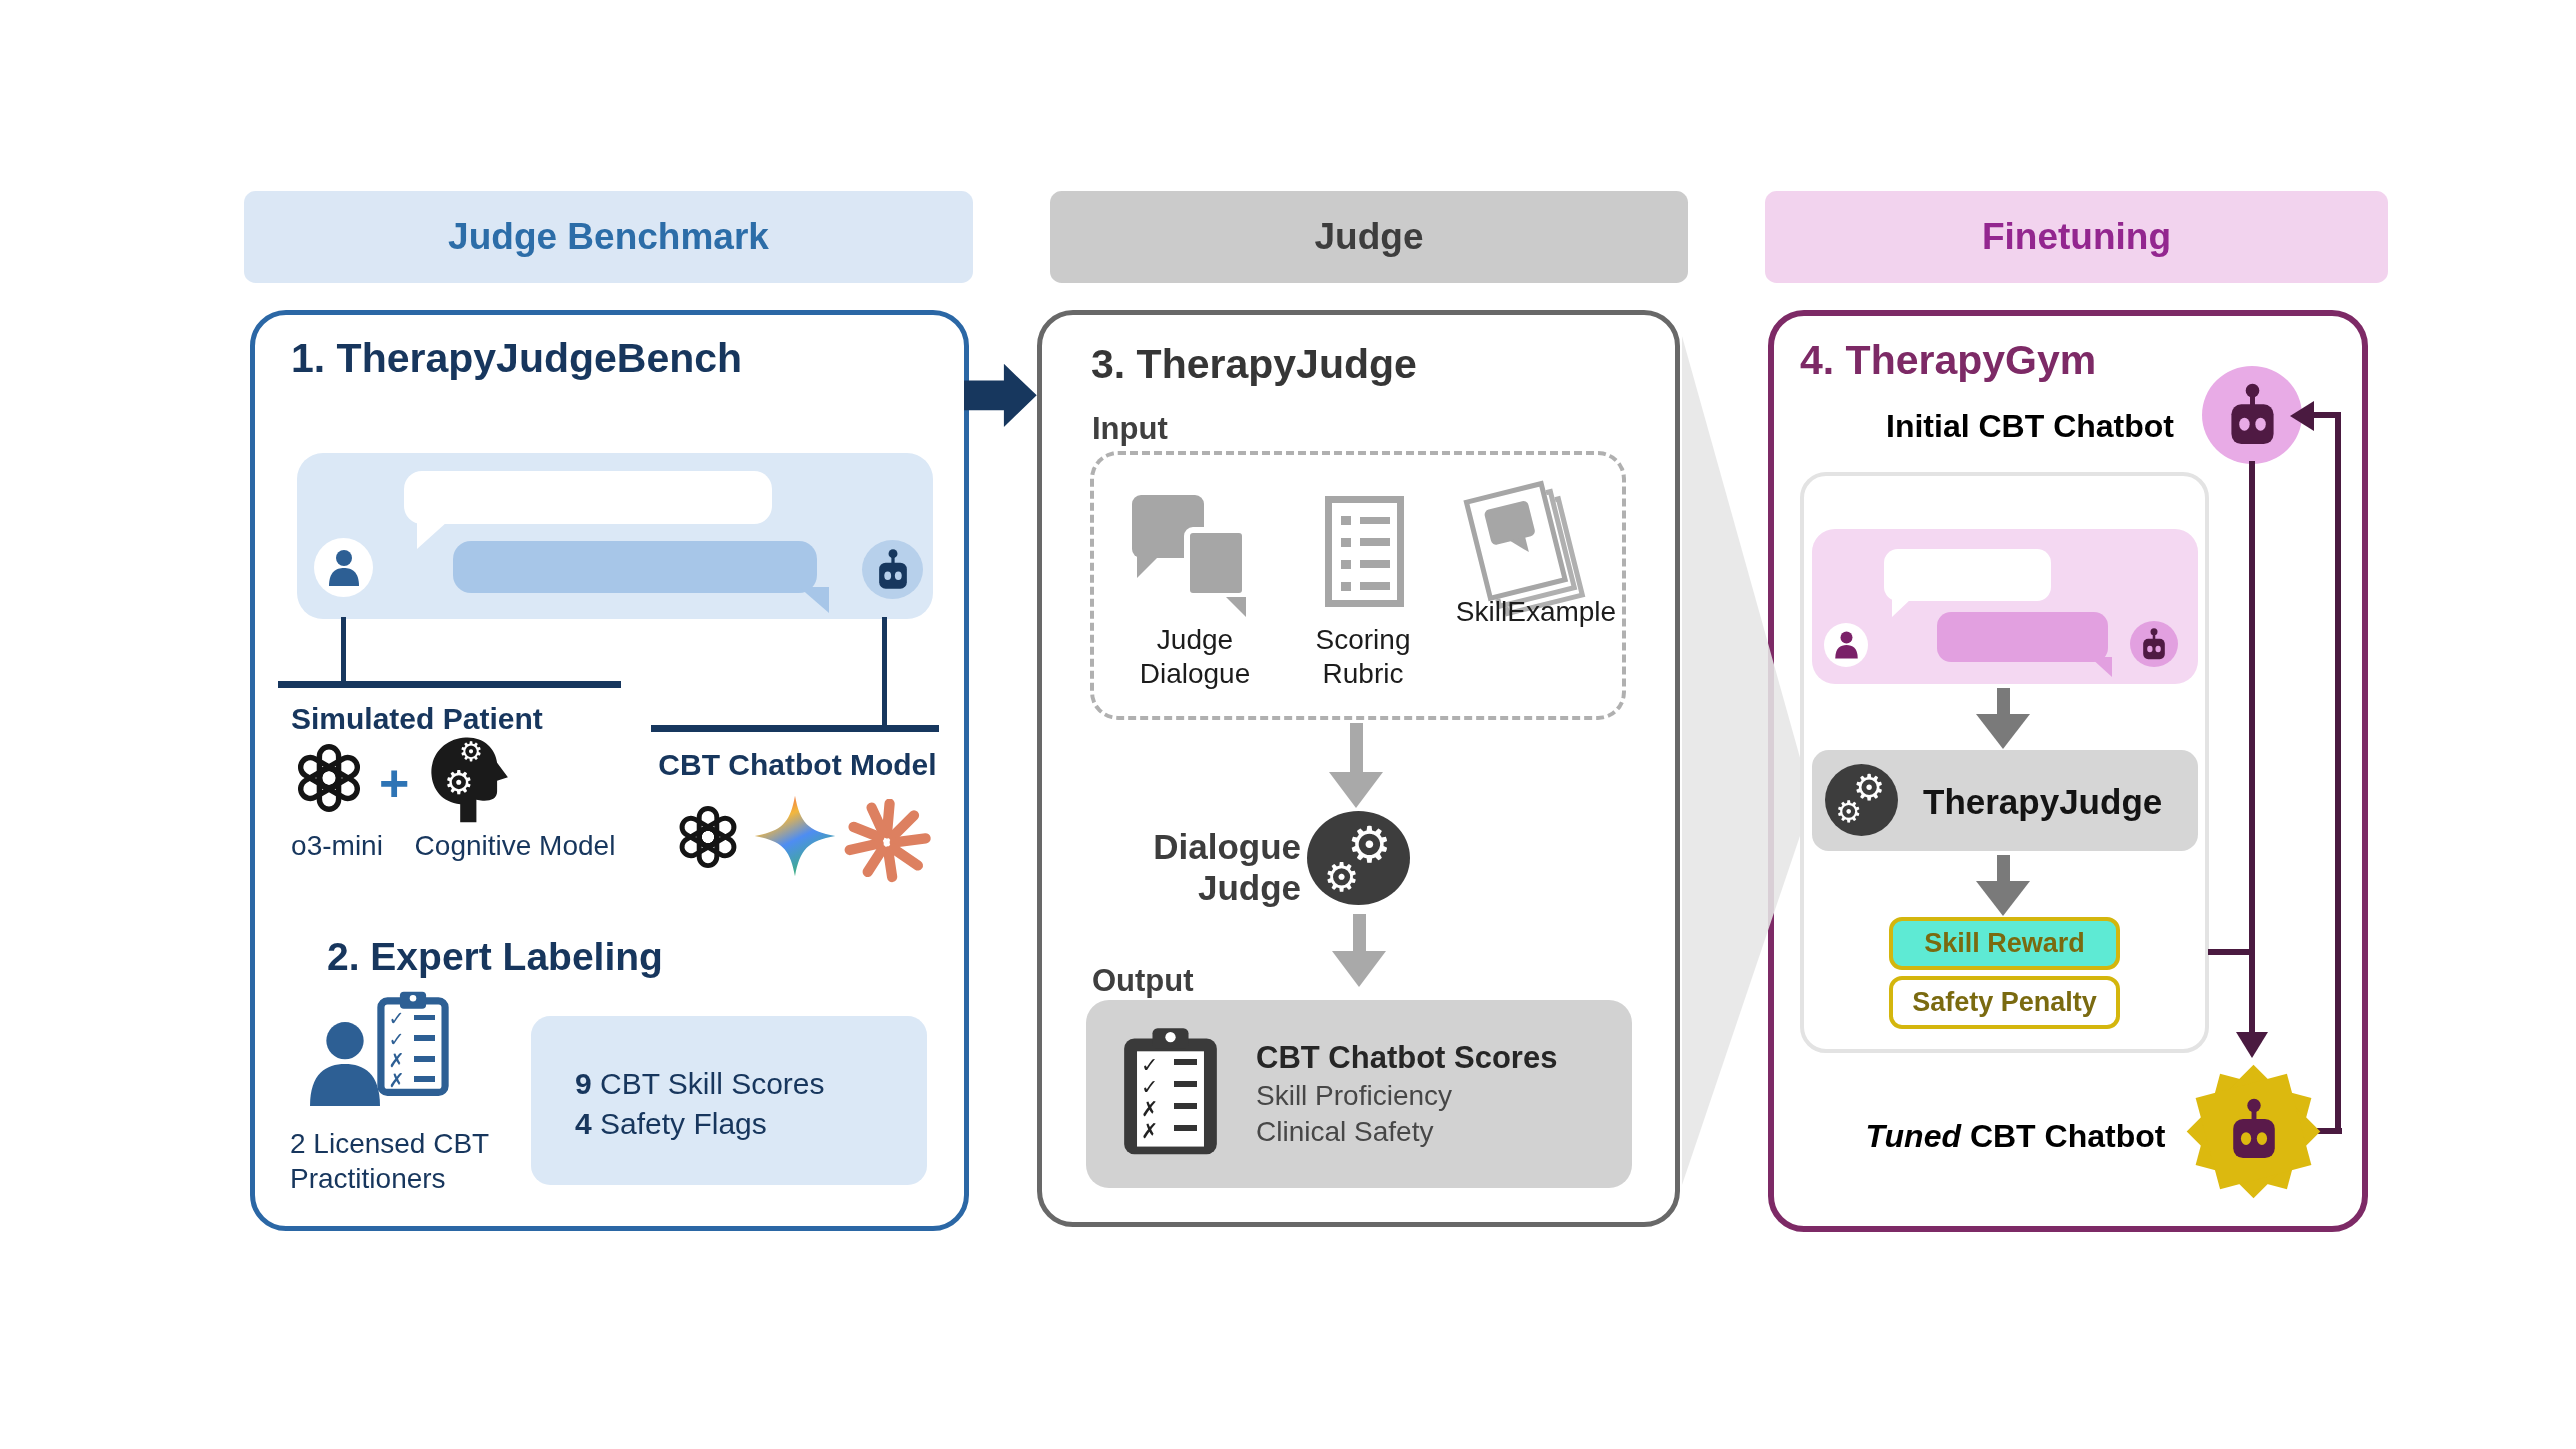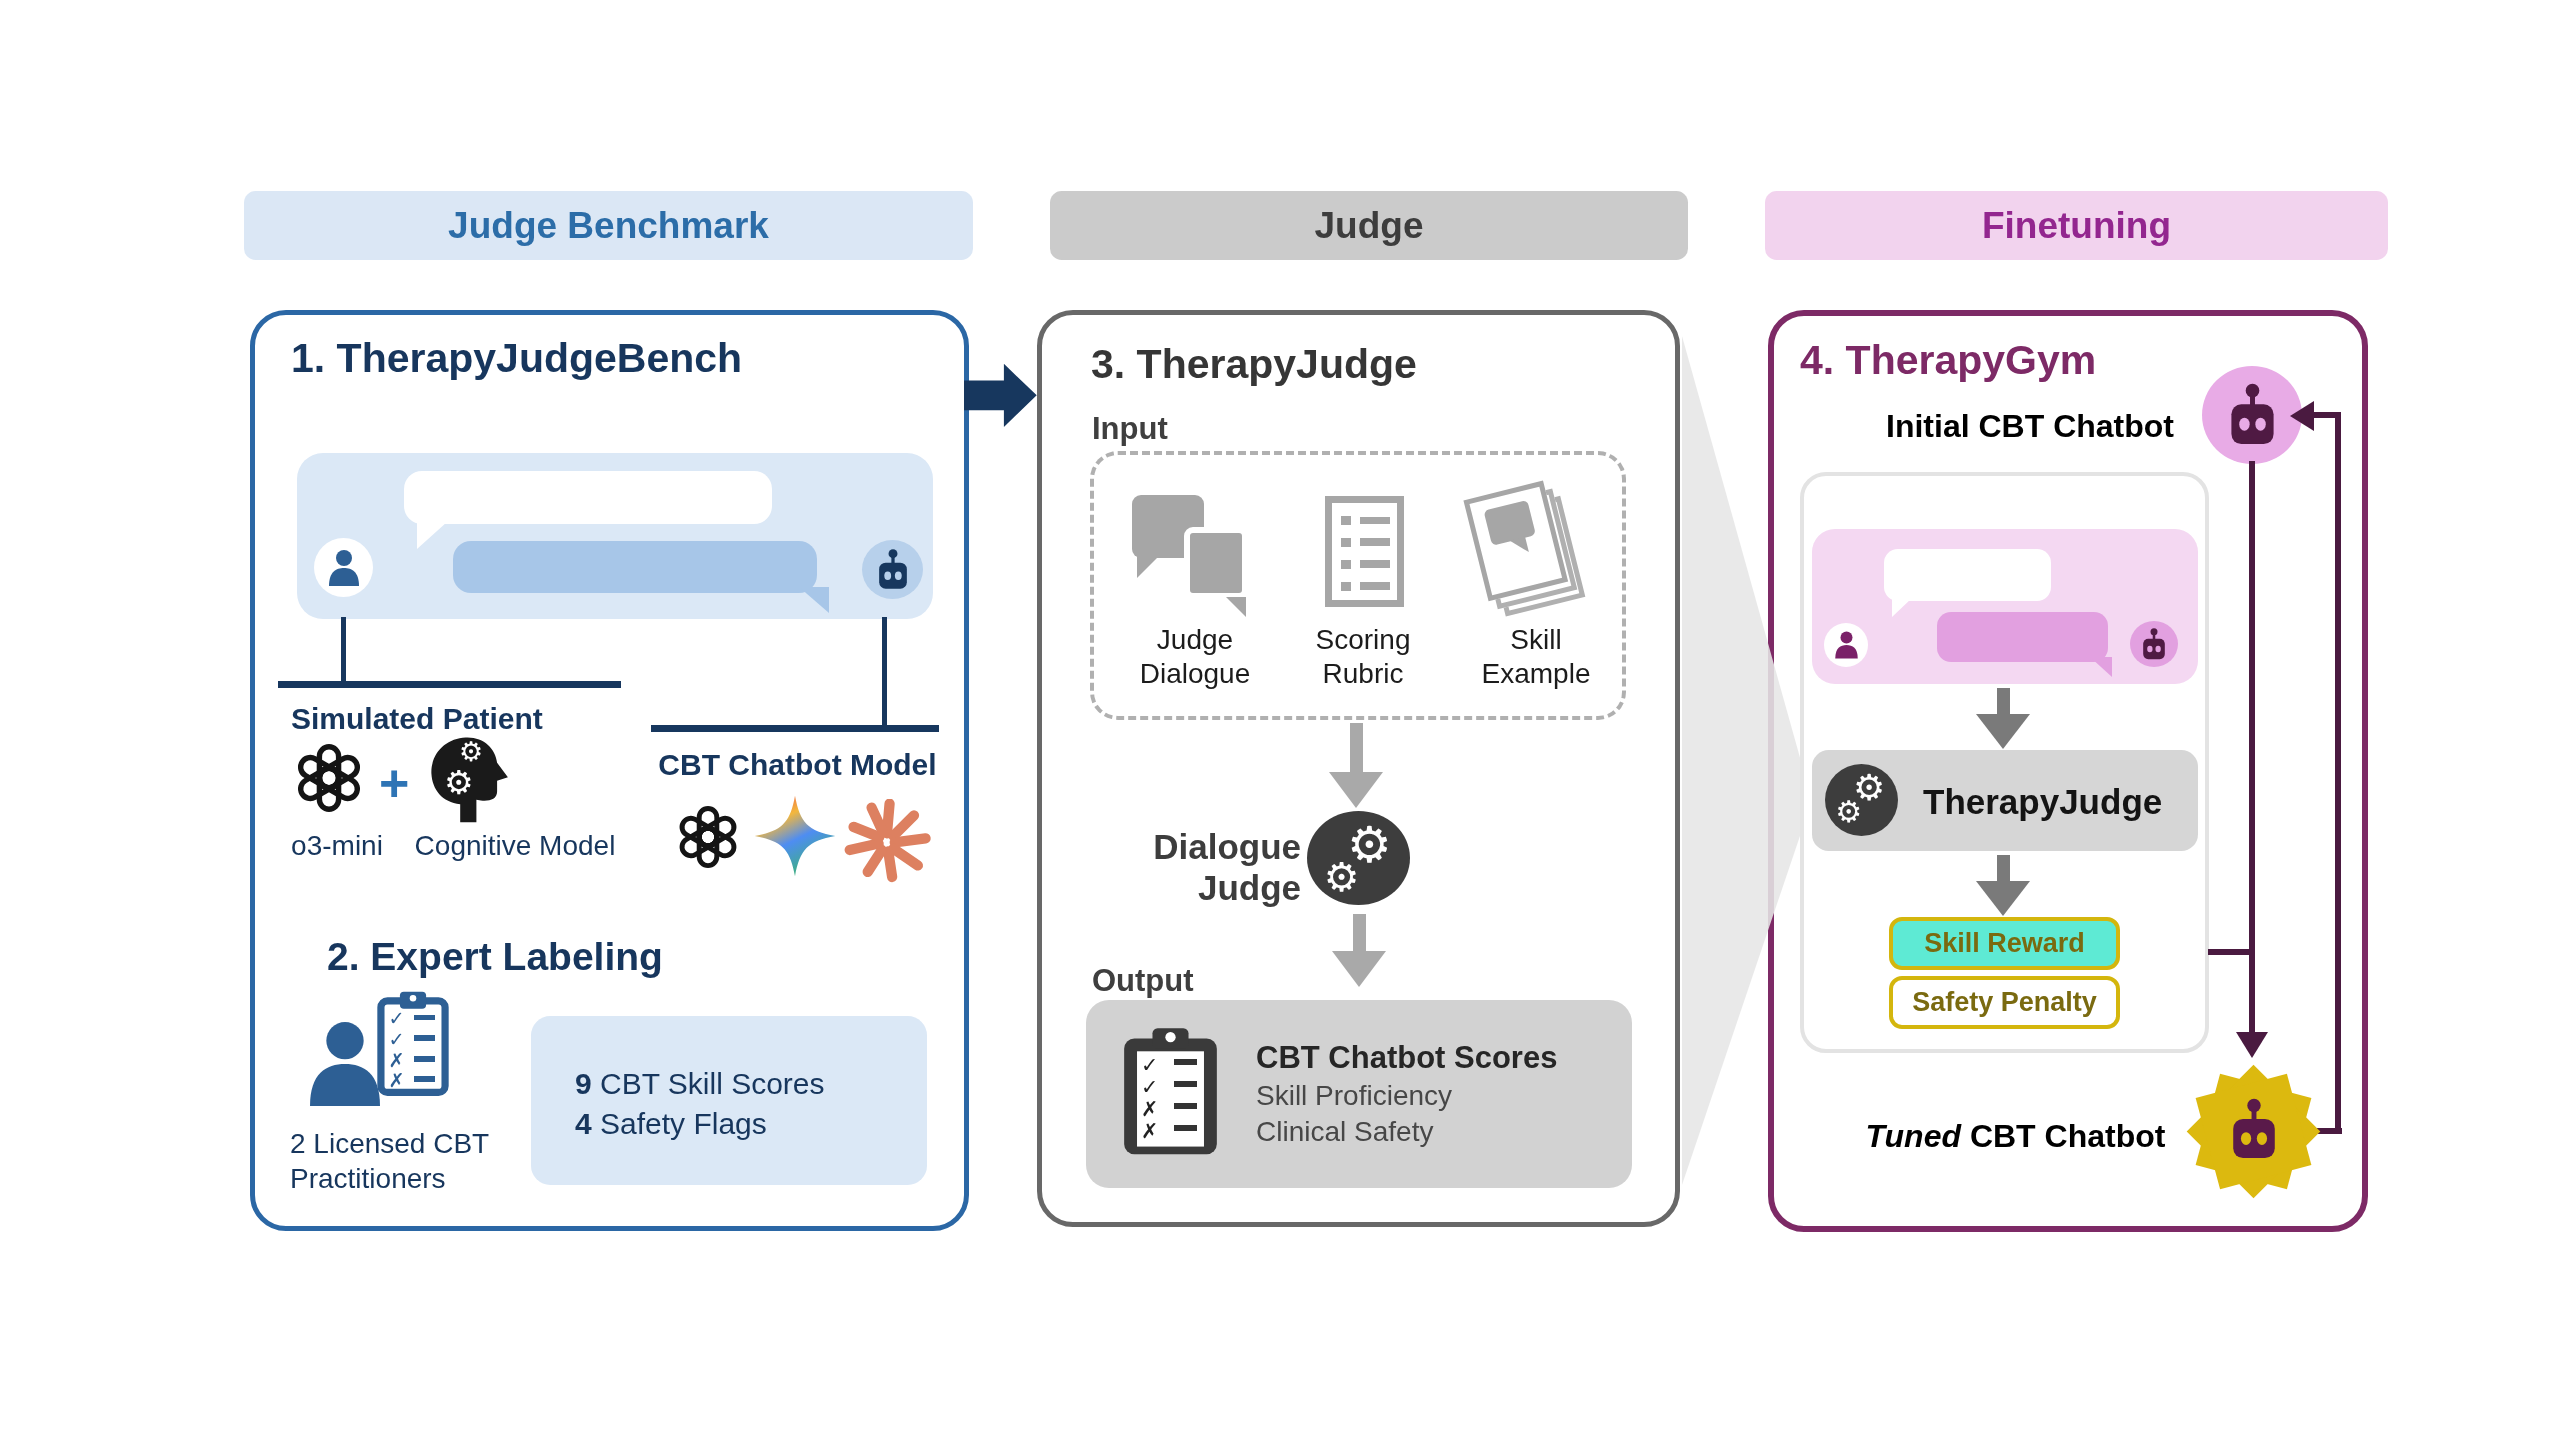--- a/index.html
+++ b/index.html
@@ -1,19 +1,19 @@
 <!DOCTYPE html>
 <html style="font-size:10.3px"><head>
 <meta charset="utf-8">
 <style>
   html,body{margin:0;padding:0;background:#ffffff;}
   .stage{position:relative;width:2576px;height:1449px;background:#fff;overflow:hidden;
          font-family:"Liberation Sans","DejaVu Sans",sans-serif;}
   .abs{position:absolute;}
-  .pill{position:absolute;top:191px;height:69px;border-radius:11.6px;display:flex;
+  .pill{position:absolute;top:191px;height:92px;border-radius:11.6px;display:flex;
         align-items:center;justify-content:center;font-weight:bold;font-size:37px;}
   .panel{position:absolute;background:#fff;border-radius:36px;box-sizing:border-box;}
   .b{font-weight:bold;}
   .tail{position:absolute;width:0;height:0;}
   .stem{position:absolute;}
   .gear{position:absolute;color:#fff;line-height:1;}
   .mark{position:absolute;font-weight:bold;line-height:1;}
   .bar{position:absolute;}
   .pline{position:absolute;background:#4a1a40;}
   .nline{position:absolute;background:#17375e;}
@@ -213,21 +213,21 @@
   </div>
 
   <div class="lbl ctr" style="left:1121px;top:623px;width:148px;font-size:28px;color:#1c1c1c;flex-direction:column;">
     <span>Judge</span>
     <span>Dialogue</span>
   </div>
   <div class="lbl ctr" style="left:1289px;top:623px;width:148px;font-size:28px;color:#1c1c1c;flex-direction:column;">
     <span>Scoring</span>
     <span>Rubric</span>
   </div>
-  <div class="lbl ctr" style="left:1457px;top:623px;width:158px;font-size:28px;color:#1c1c1c;flex-direction:column;">
+  <div class="lbl ctr" style="left:1457px;top:595px;width:158px;font-size:28px;color:#1c1c1c;flex-direction:row;">
     <span>Skill</span>
     <span>Example</span>
   </div>
 
   <div class="abs" style="left:1329px;top:723px;width:54px;height:85px;">
     <div class="stem" style="left:20.6px;top:0;width:13px;height:50px;background:#a9a9a9;"></div>
     <div class="tail" style="left:0;top:49px;border-left:27px solid transparent;border-right:27px solid transparent;border-top:36px solid #a9a9a9;"></div>
   </div>
 
   <div class="lbl b" style="left:1146px;top:826px;width:155px;text-align:right;font-size:35px;color:#3d3d3d;line-height:1.18;">

